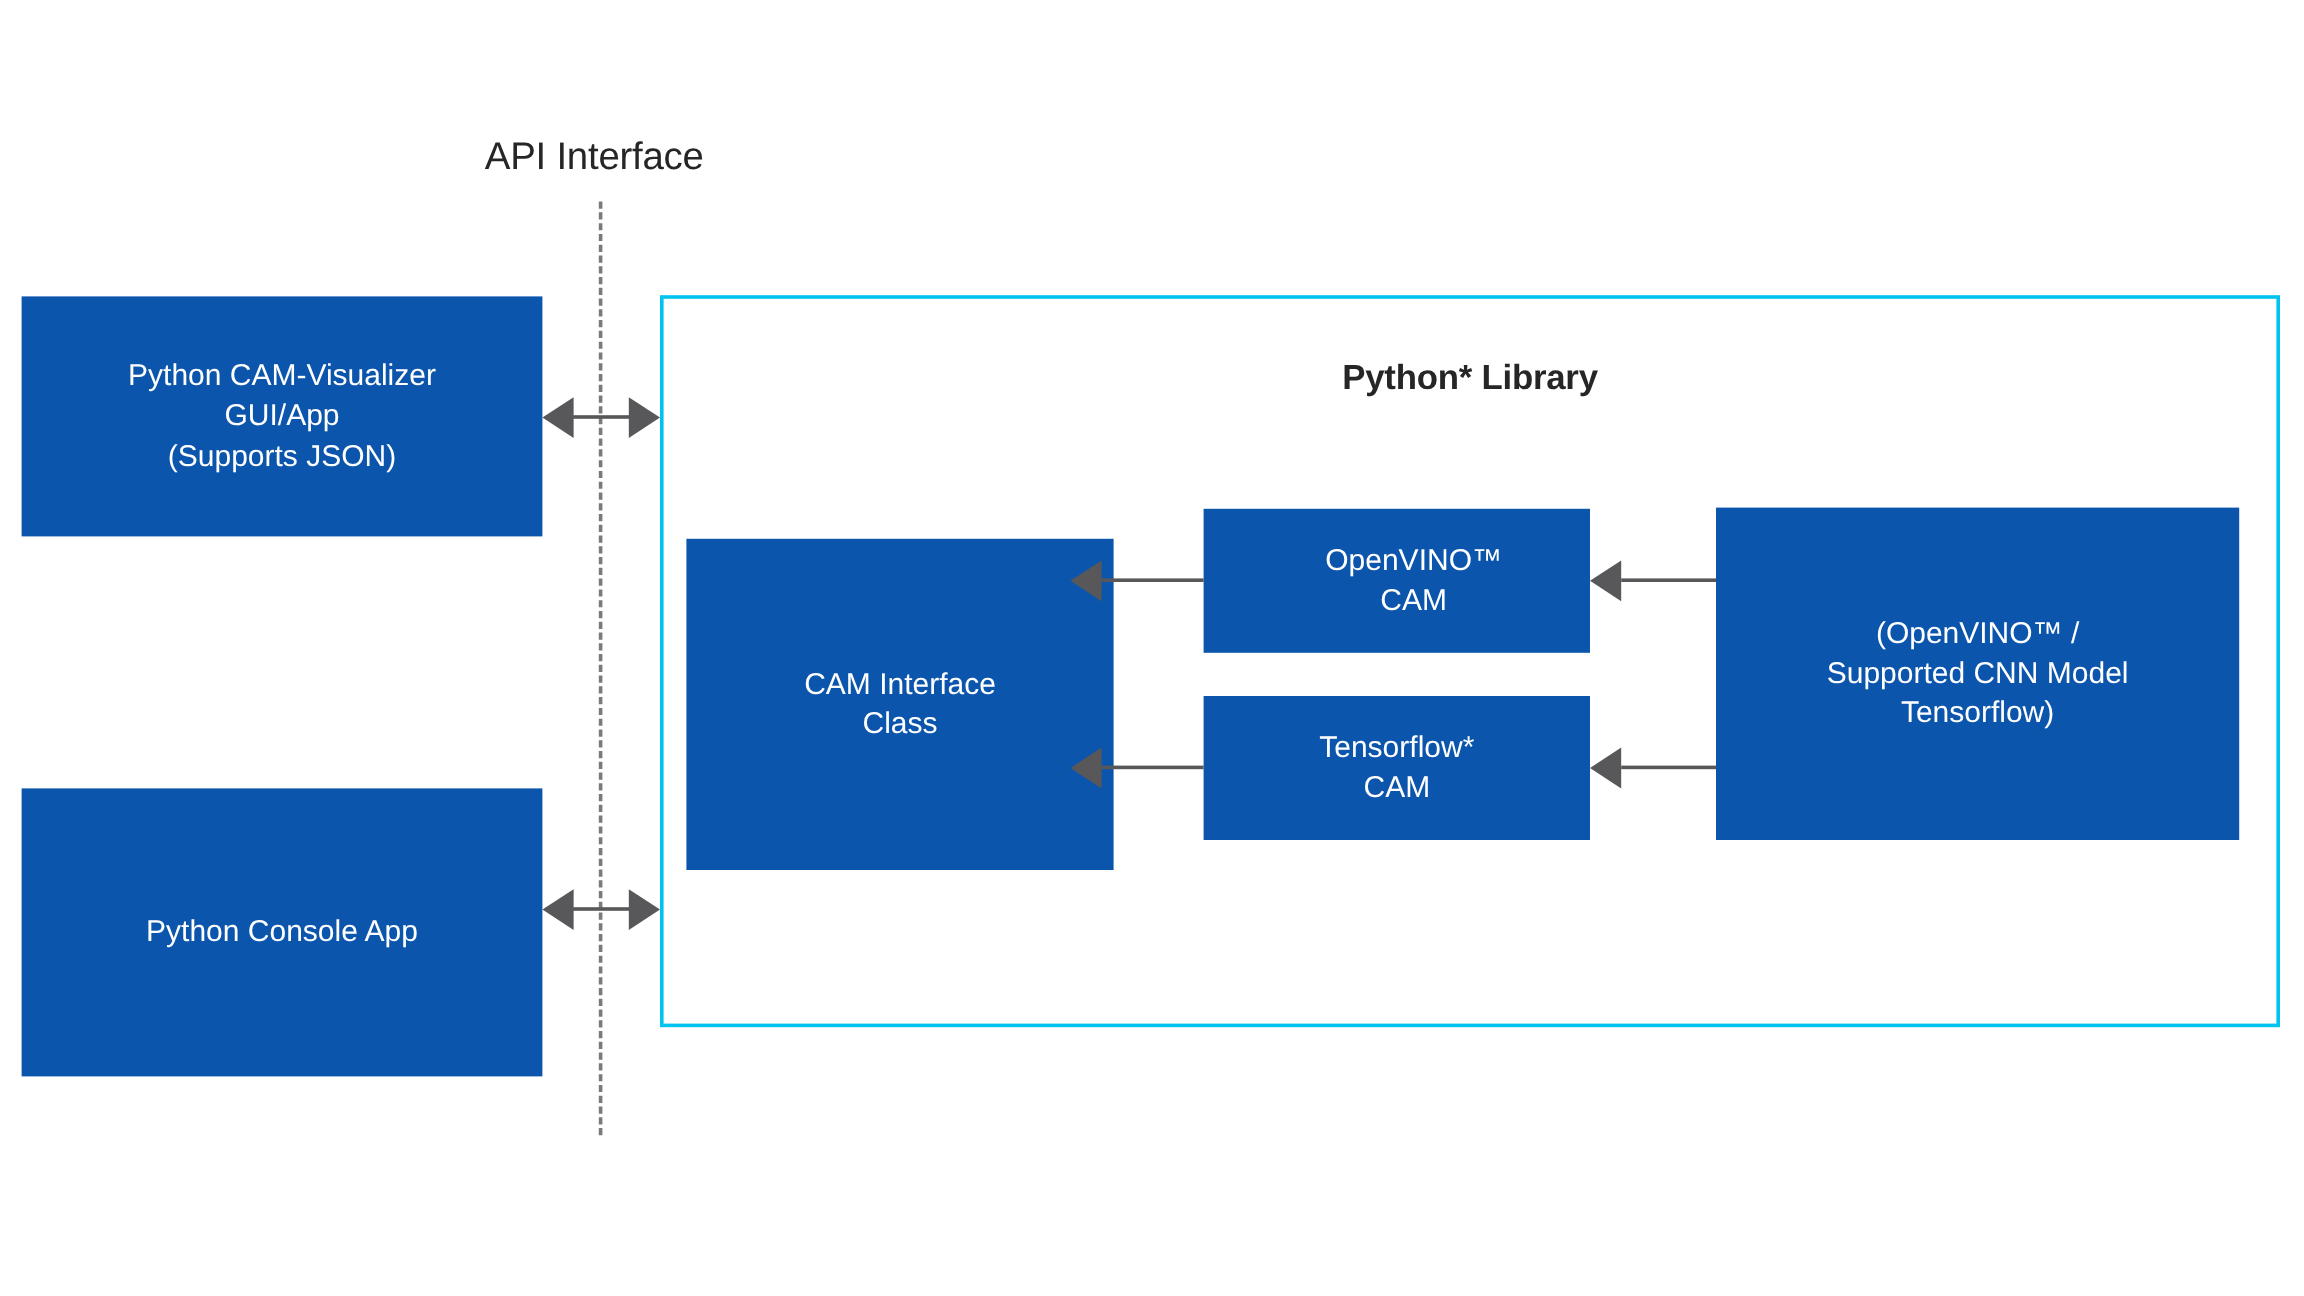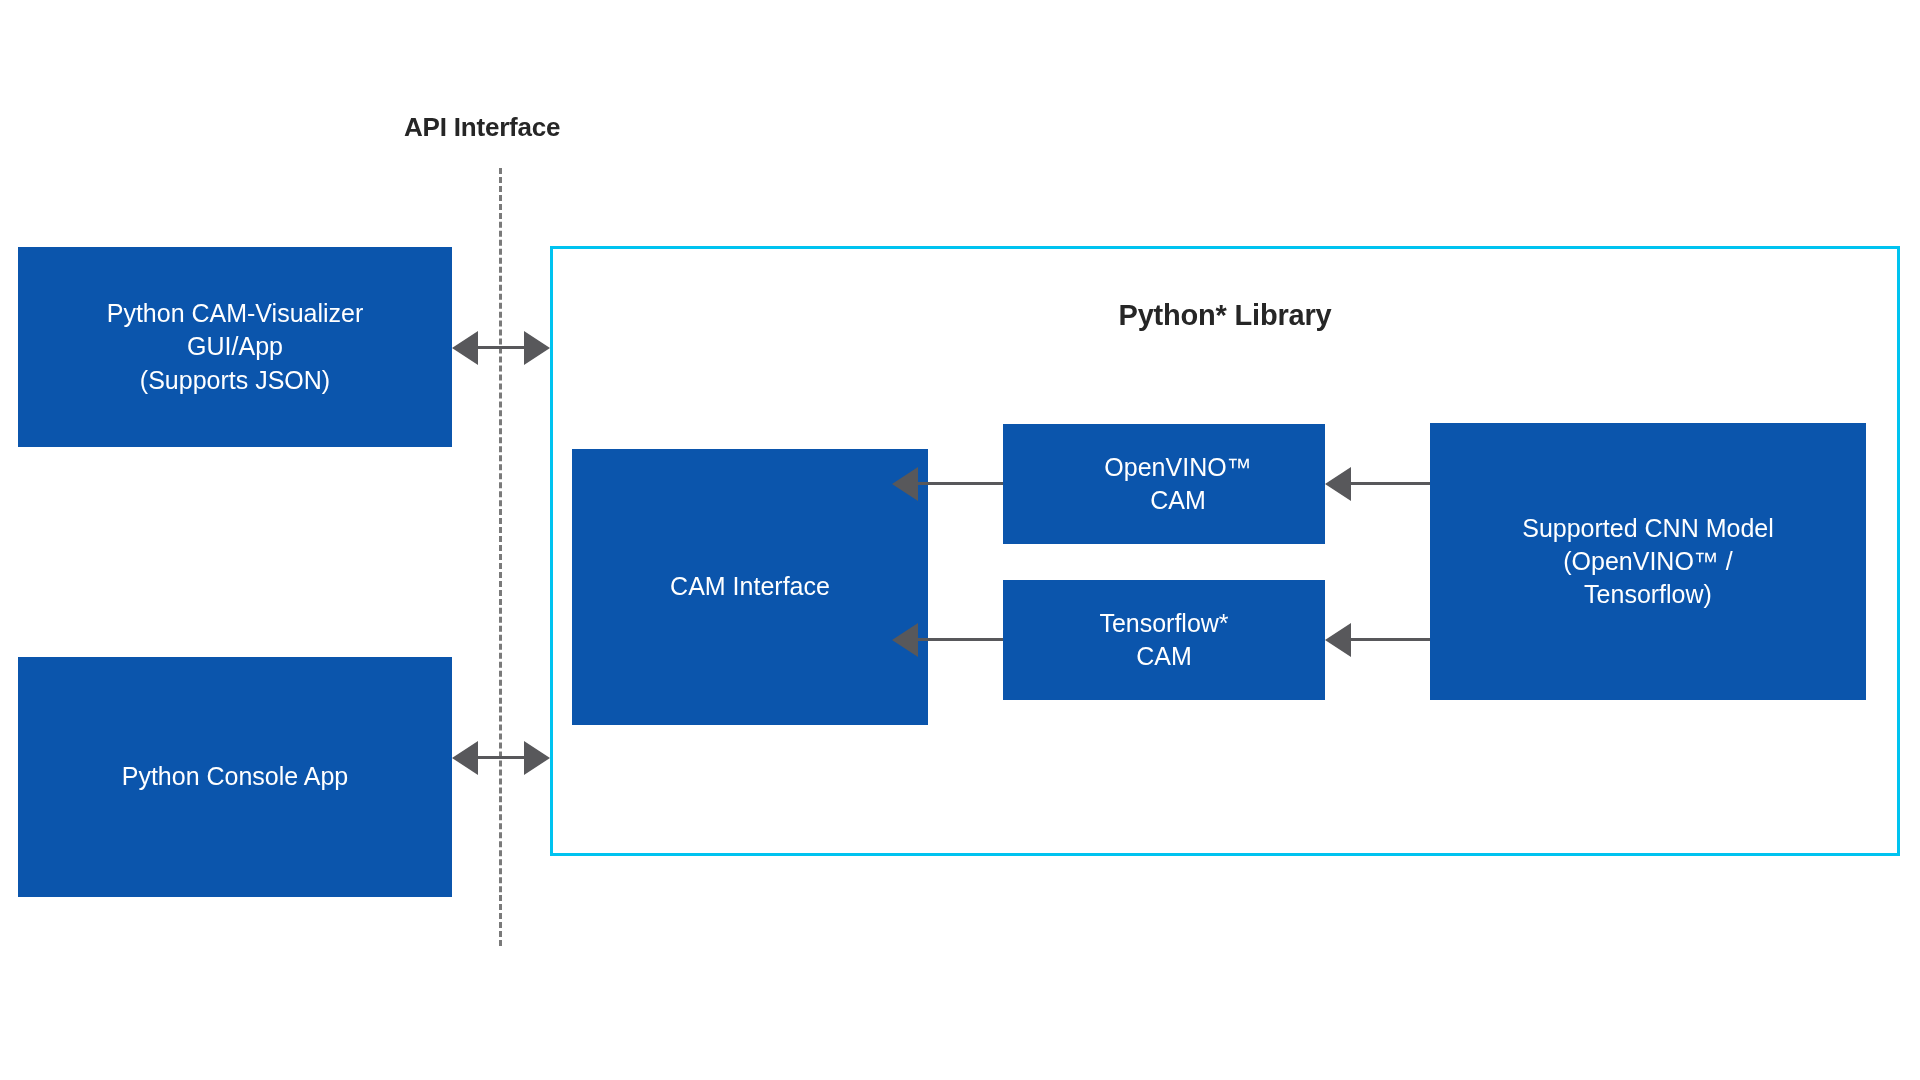--- a/index.html
+++ b/index.html
@@ -18,22 +18,22 @@
     height: 1080px;
     background: #ffffff;
     overflow: hidden;
   }
 
   
   .section-title {
     position: absolute;
     left: 404px;
     top: 112px;
-    font-size: 26px;
-    font-weight: 700;
+    font-size: 32px;
+    font-weight: 400;
     color: #262626;
     letter-spacing: -0.2px;
     white-space: nowrap;
   }
 
   
   .dashed-divider {
     position: absolute;
     left: 499px;
     top: 168px;
@@ -155,41 +155,42 @@
     </div>
   </div>
 
   <div class="library-container">
     <div class="library-title">Python* Library</div>
   </div>
 
   <div class="block" id="block-cam-if">
     <div class="lines">
       <span>CAM Interface</span>
+      <span>Class</span>
     </div>
   </div>
 
   <div class="block" id="block-openvino">
     <div class="lines">
       <span>OpenVINO™</span>
       <span>CAM</span>
     </div>
   </div>
 
   <div class="block" id="block-tf">
     <div class="lines">
       <span>Tensorflow*</span>
       <span>CAM</span>
     </div>
   </div>
 
   <div class="block" id="block-cnn">
     <div class="lines">
+      <span>(OpenVINO™ /</span>
       <span>Supported CNN Model</span>
-      <span>(OpenVINO™ /</span>
       <span>Tensorflow)</span>
     </div>
   </div>
 
   <div class="arrow-line" id="arrow-gui-line"></div>
   <div class="arrow-head left" id="arrow-gui-head-left"></div>
   <div class="arrow-head right" id="arrow-gui-head-right"></div>
 
   <div class="arrow-line" id="arrow-console-line"></div>
   <div class="arrow-head left" id="arrow-console-head-left"></div>

